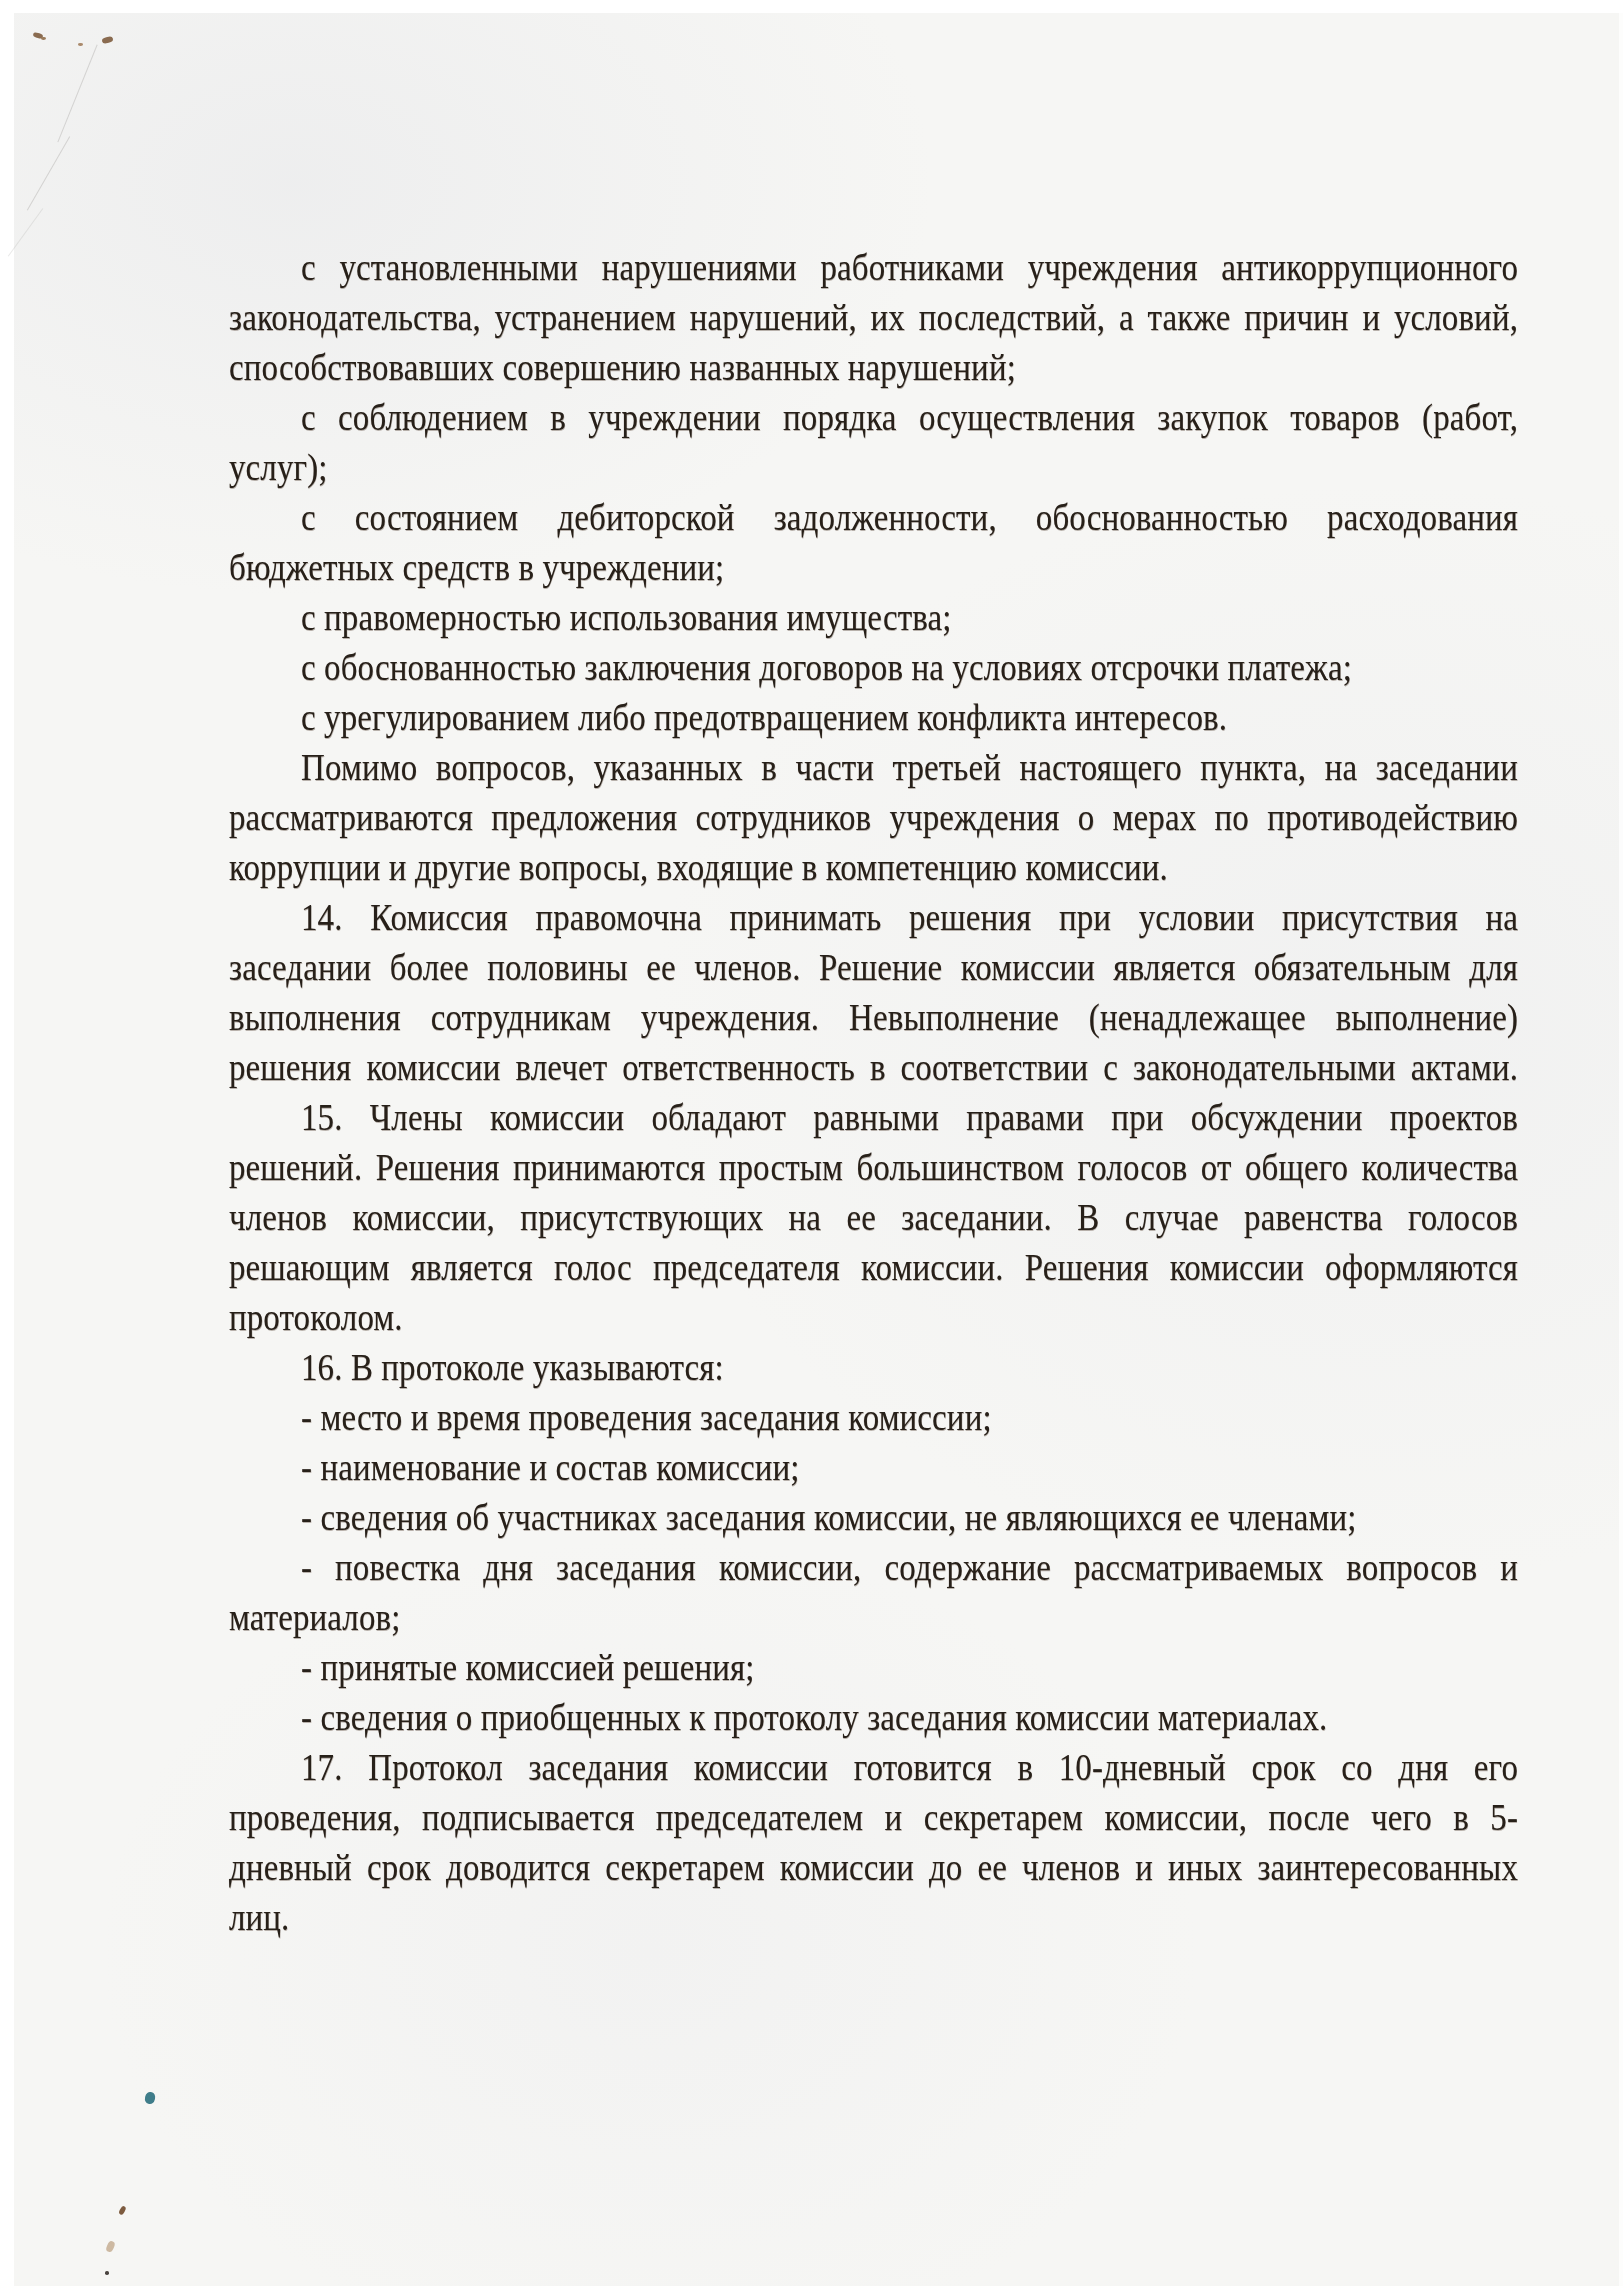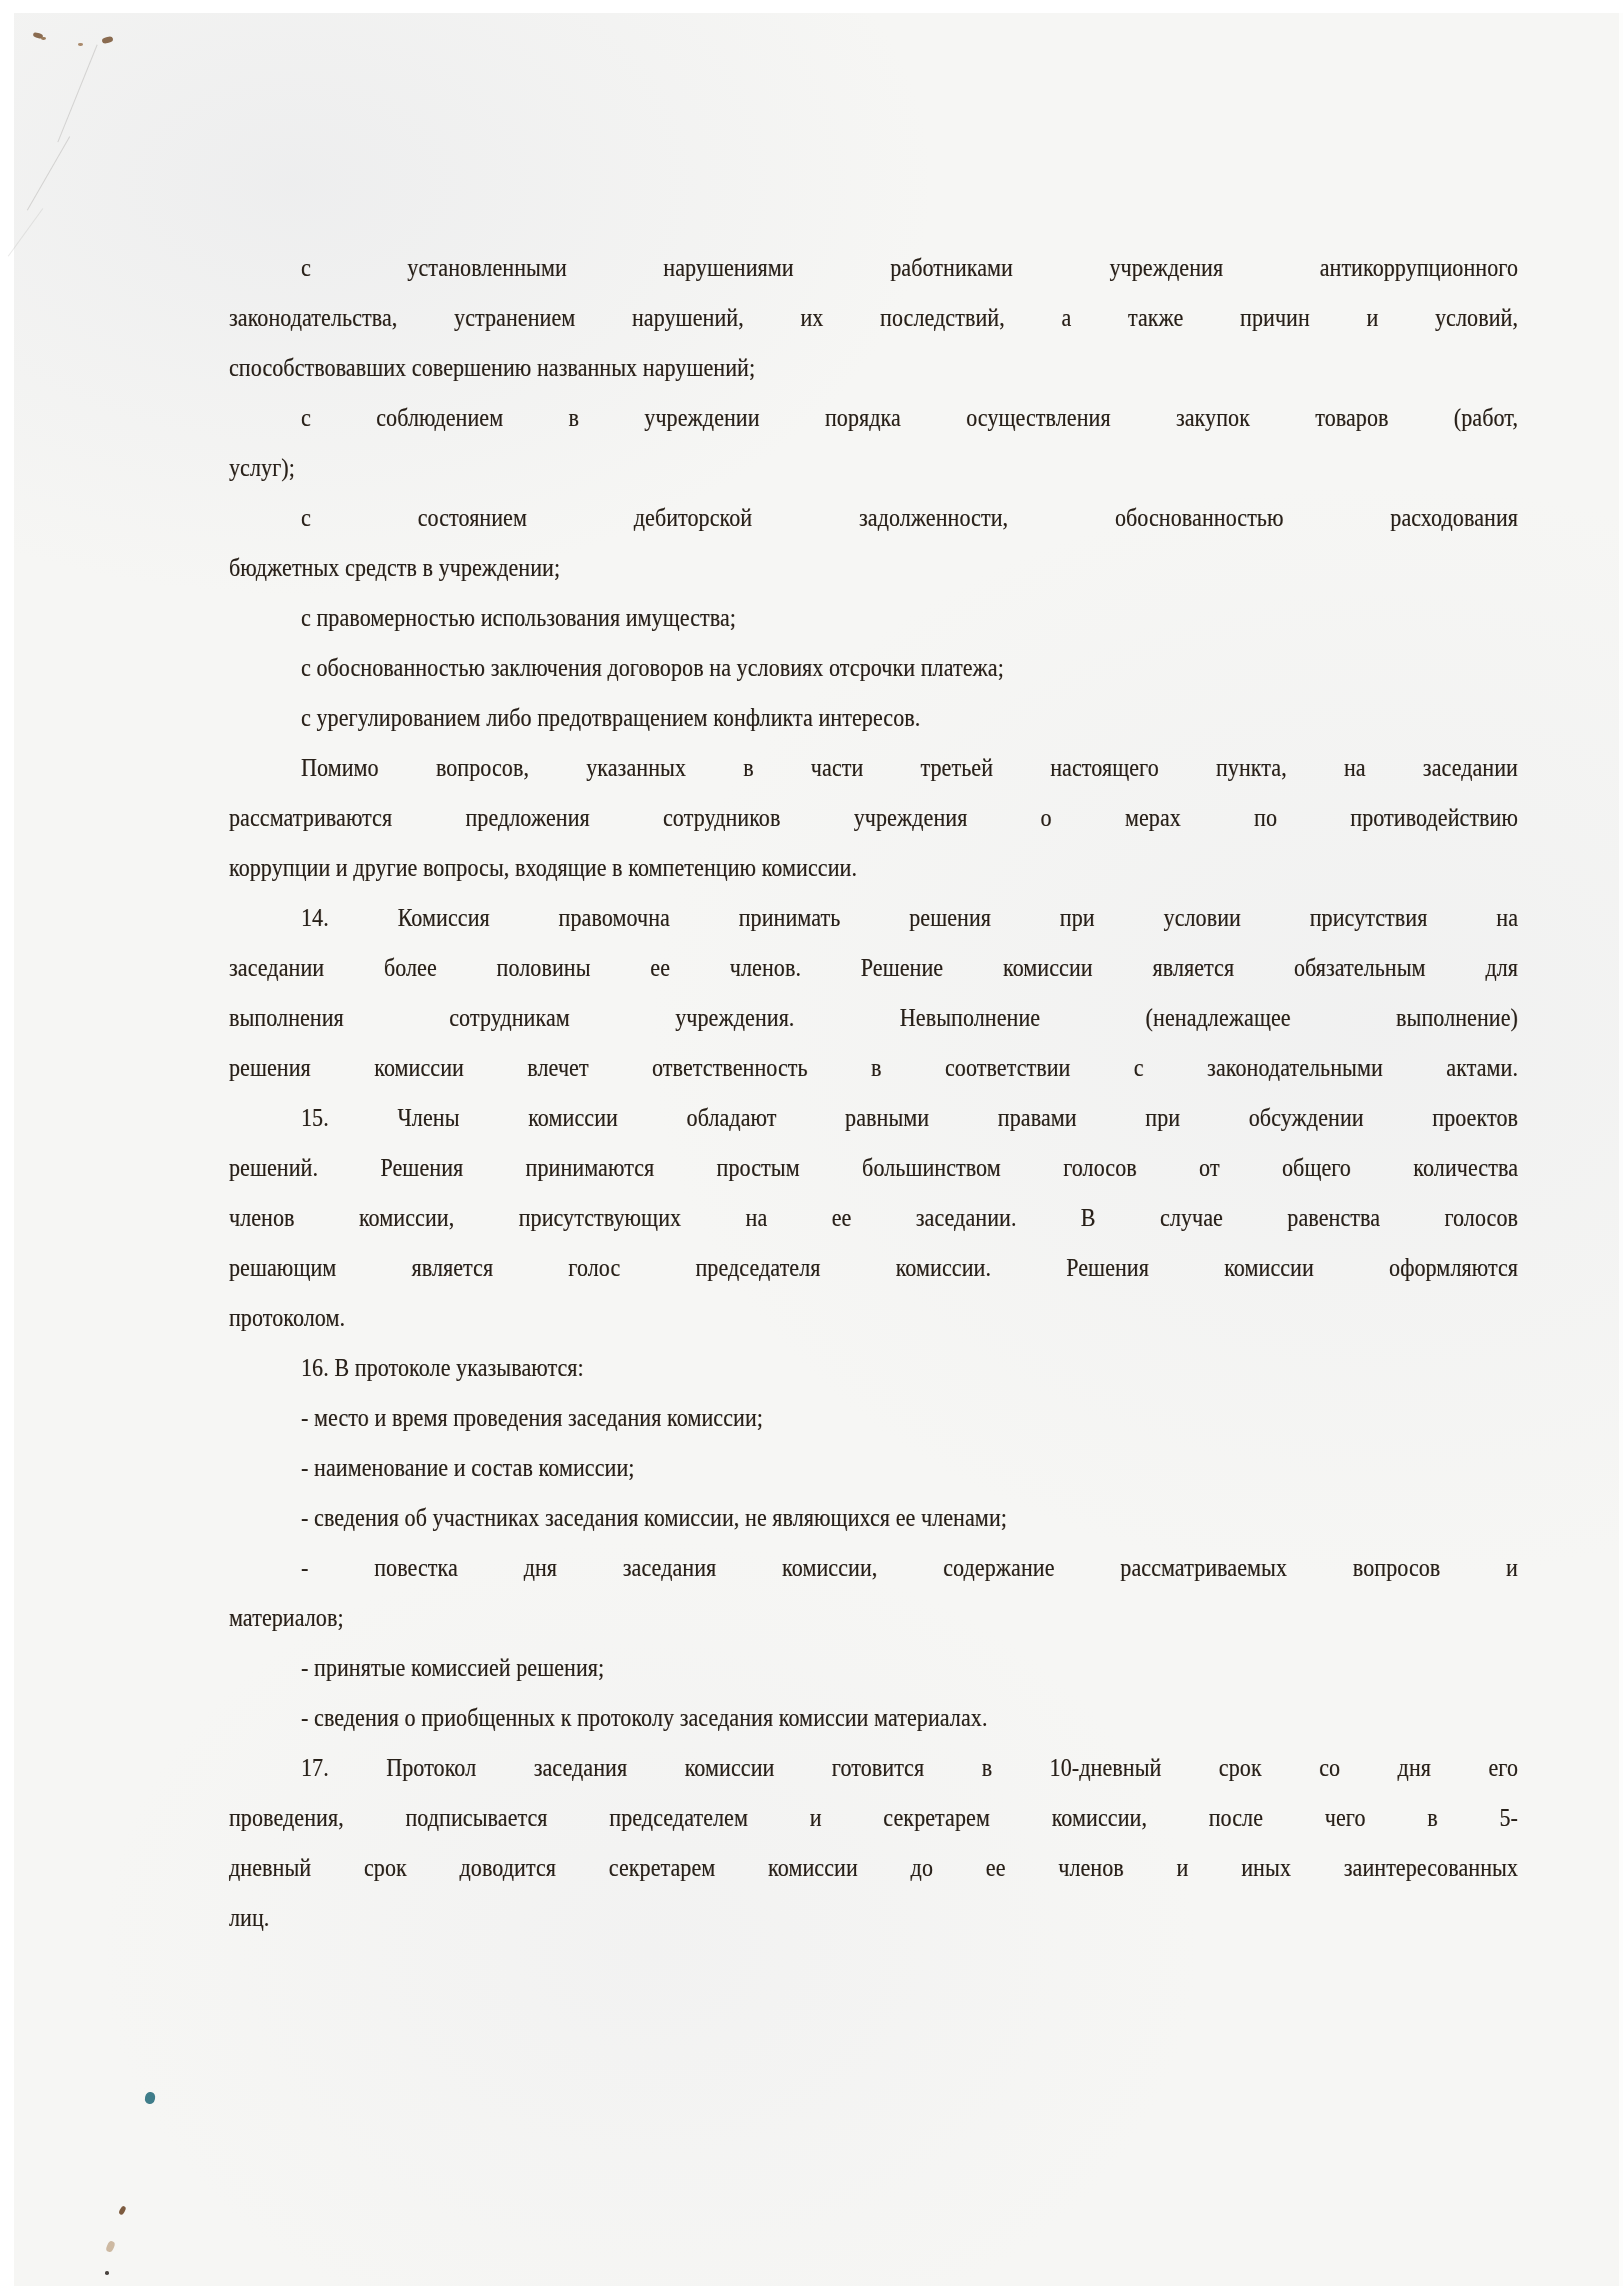--- a/index.html
+++ b/index.html
@@ -26,21 +26,21 @@
   .edge.left   { left: 0; top: 0; width: 14.4px; height: 100%; }
   .edge.bottom { left: 0; bottom: 0; width: 100%; height: 9.2px; }
   .edge.right  { right: 0; top: 0; width: 4.6px; height: 100%; opacity: 0.75; }
 
   
   .textblock {
     position: absolute;
     left: 229px;
     top: 243px;
     width: 1289px;
-    font-size: 22px;
+    font-size: 33px;
     line-height: 50px;
     letter-spacing: 0.1px;
     color: #272019;
     text-shadow: 0.4px 0.5px 0.6px rgba(70,50,35,0.35), -0.3px 0 0.4px rgba(110,85,70,0.18);
   }
   .ln {
     height: 50px;
     transform: scaleY(1.13);
     transform-origin: 0 50%;
     white-space: normal;

